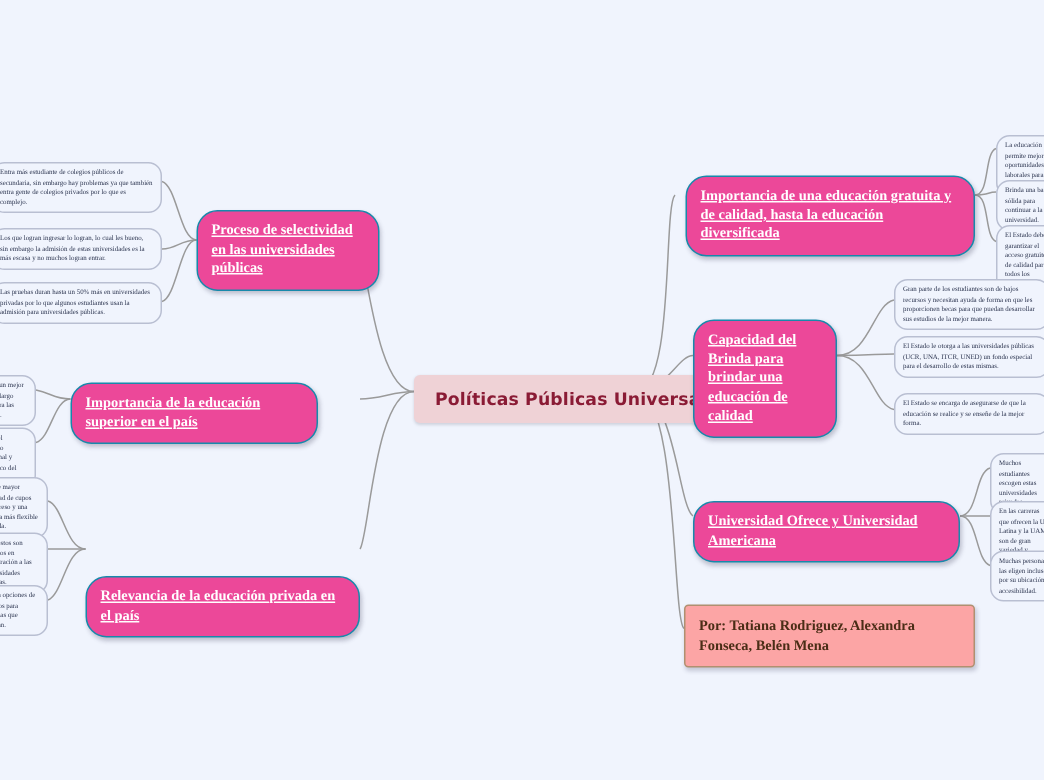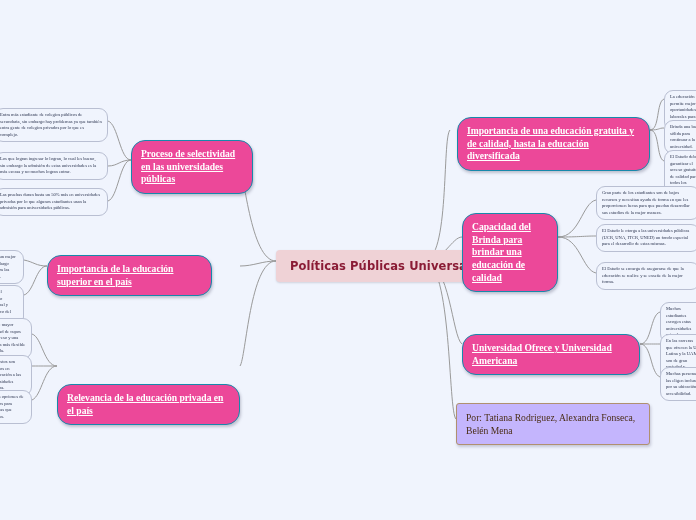--- a/index.html
+++ b/index.html
@@ -56,24 +56,24 @@
     line-height: 1.32;
     border-radius: 14px;
     padding: 7px 9px;
     border: 1px solid #1789ab;
     box-shadow: 1px 2px 3px rgba(60,60,90,0.28);
     text-decoration: underline;
   }
 
   
   .credits {
-    background: #c4b5fd;
+    background: #fca5a5;
     color: #4a2d16;
     font-family: "Liberation Serif", serif;
-    font-weight: normal;
+    font-weight: bold;
     font-size: 9.6px;
     line-height: 1.38;
     border-radius: 3px;
     padding: 7px 9px;
     border: 1px solid #b79濃;
     border: 1px solid #b09070;
     box-shadow: 1px 2px 3px rgba(60,60,90,0.24);
   }
 
   

